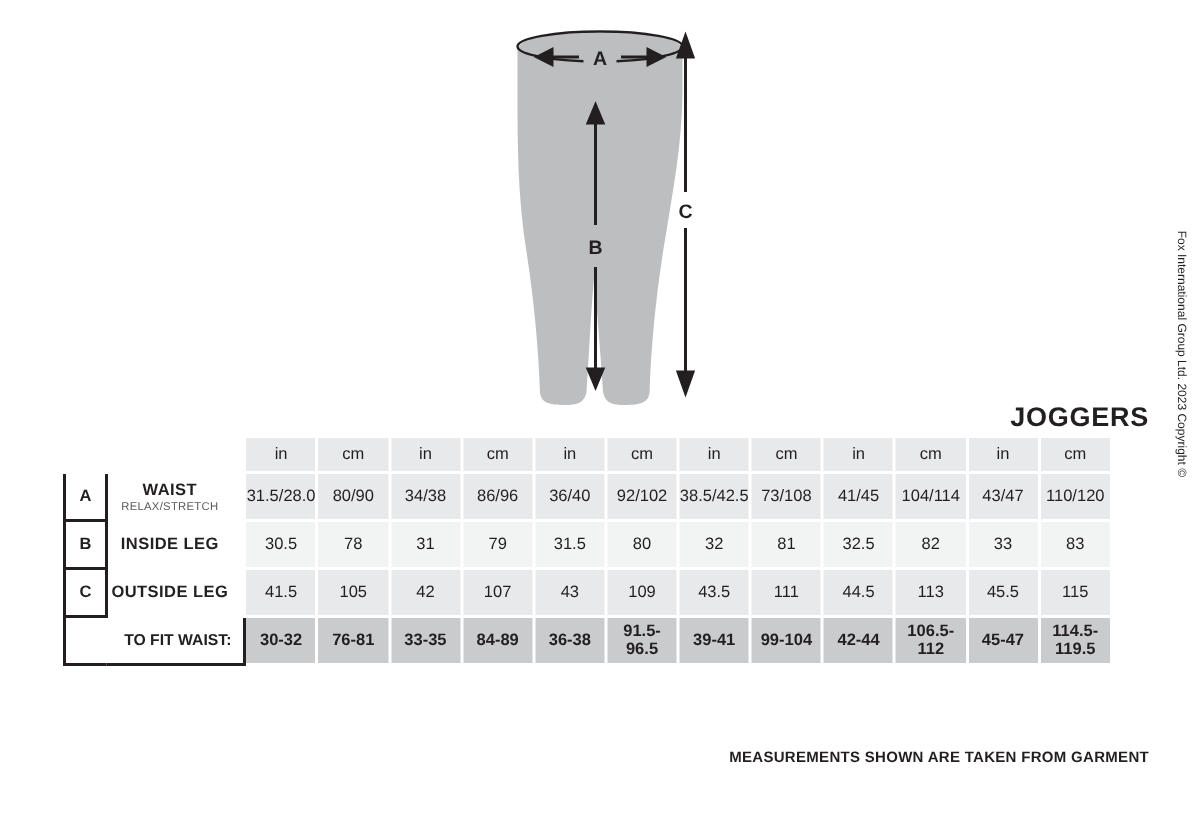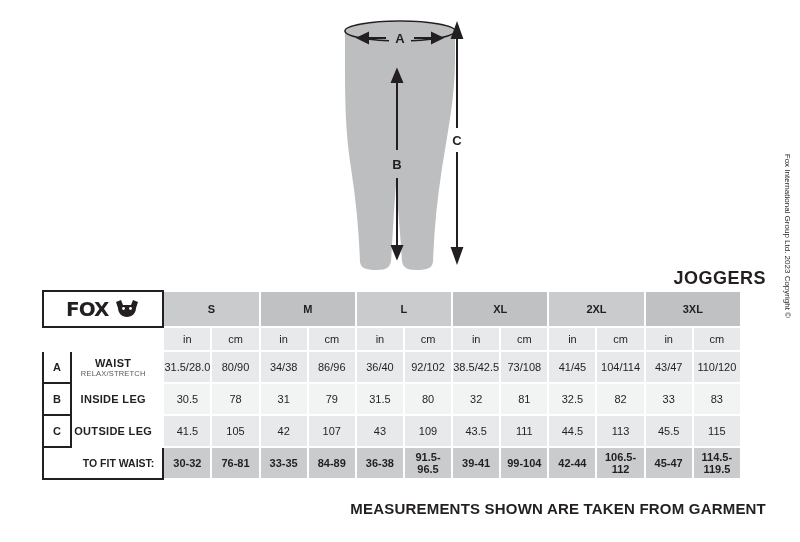--- a/index.html
+++ b/index.html
@@ -149,21 +149,21 @@
     font-size: 10.5px;
     text-align: right;
     padding-right: 8px !important;
   }
 
   
   .footnote {
     position: absolute;
     right: 34px;
     top: 500px;
-    font-size: 15px;
+    font-size: 10px;
     font-weight: bold;
     letter-spacing: 0.2px;
     color: #231f20;
   }
   .copyright {
     position: absolute;
     right: 8px;
     top: 318px;
     font-size: 8px;
     color: #231f20;
@@ -242,38 +242,20 @@
           <col style="width:48px">
         <col style="width:48px">
           <col style="width:48px">
         <col style="width:48px">
           <col style="width:48px">
         <col style="width:48px">
           <col style="width:48px">
       </colgroup>
 
       <tbody>
-          <tr>
-        <td class="logo-cell" colspan="2">
-          <div class="logo-inner">
-            <span class="logo-text">FOX</span>
-            <svg width="26" height="20" viewBox="0 0 26 20">
-              <path d="M2,3 L7,1 L9,6 L17,6 L19,1 L24,3 L22,9 C22,14 18,18 13,18 C8,18 4,14 4,9 Z" fill="#231f20"></path>
-              <circle cx="9.5" cy="9.5" r="1.4" fill="#ffffff"></circle>
-              <circle cx="16.5" cy="9.5" r="1.4" fill="#ffffff"></circle>
-            </svg>
-          </div>
-        </td>
-        <td class="size-head" colspan="2">S</td>
-        <td class="size-head alt" colspan="2">M</td>
-        <td class="size-head" colspan="2">L</td>
-        <td class="size-head alt" colspan="2">XL</td>
-        <td class="size-head" colspan="2">2XL</td>
-        <td class="size-head alt" colspan="2">3XL</td>
-      </tr>
 
       <tr class="unit-row">
         <td class="blank" colspan="2"></td>
         <td>in</td>
         <td>cm</td>
         <td>in</td>
         <td>cm</td>
         <td>in</td>
         <td>cm</td>
         <td>in</td>

